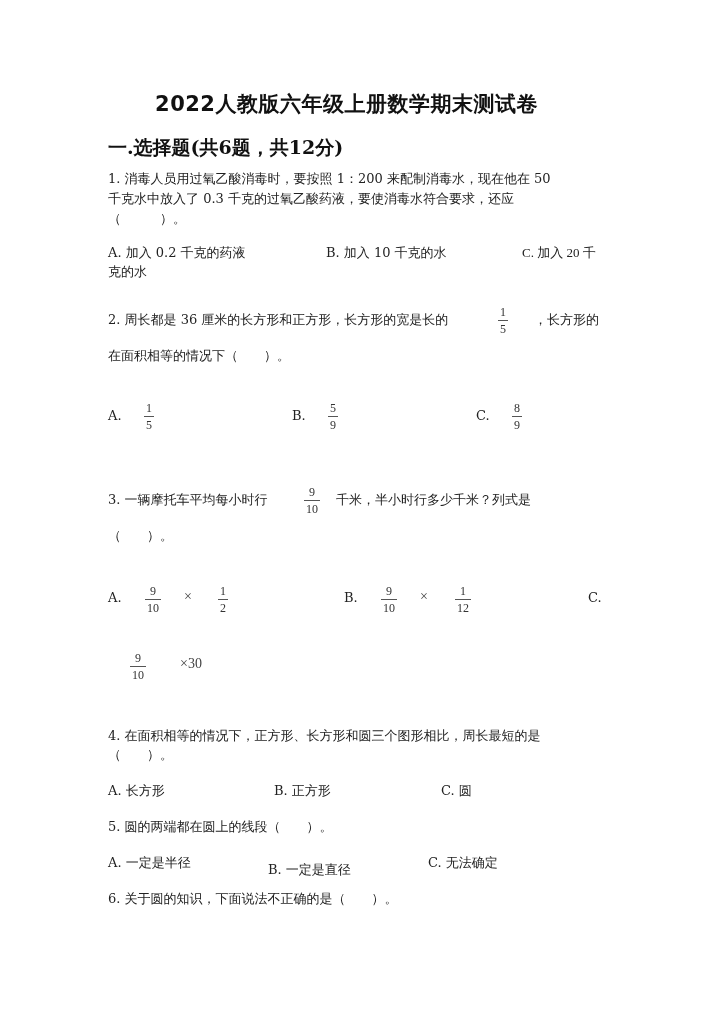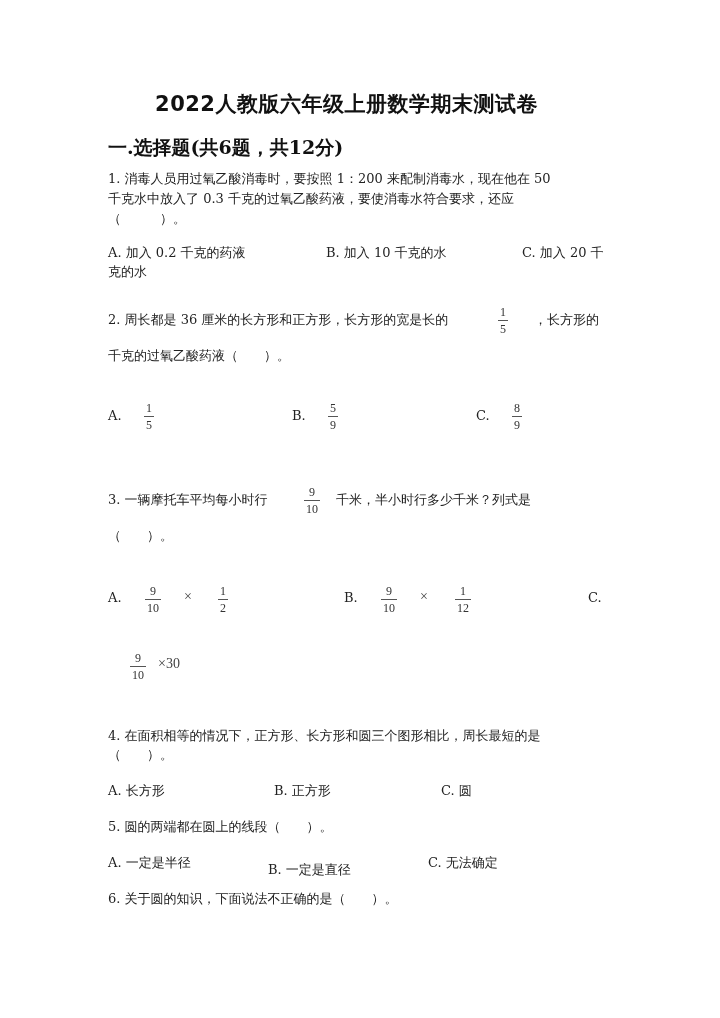--- a/index.html
+++ b/index.html
@@ -34,33 +34,33 @@
 
 <div class="abs title">2022人教版六年级上册数学期末测试卷</div>
 <div class="abs section">一.选择题(共6题，共12分)</div>
 
 <div>
   <div class="abs txt" style="left:108px; top:170px;">1. 消毒人员用过氧乙酸消毒时，要按照 1：200 来配制消毒水，现在他在 50</div>
   <div class="abs txt" style="left:108px; top:190px;">千克水中放入了 0.3 千克的过氧乙酸药液，要使消毒水符合要求，还应</div>
   <div class="abs txt" style="left:108px; top:210px;">（　　　）。</div>
   <div class="abs txt" style="left:108px; top:244px;">A. 加入 0.2 千克的药液</div>
   <div class="abs txt" style="left:326px; top:244px;">B. 加入 10 千克的水</div>
-  <div class="abs txt" style="left:522px; top:244px;">C. 加入 20 千</div>
+  <div class="abs txt" style="left:522px; top:244px;font-family:Liberation Serif, serif;">C. 加入 20 千</div>
   <div class="abs txt" style="left:108px; top:263px;">克的水</div>
 </div>
 
 <div>
   <div class="abs txt" style="left:108px; top:311px;">2. 周长都是 36 厘米的长方形和正方形，长方形的宽是长的</div>
   <div class="frac" style="left:498px; top:305px;">
     <span class="num">1</span>
     <span class="bar"></span>
     <span class="den">5</span>
   </div>
   <div class="abs txt" style="left:534px; top:311px;">，长方形的</div>
-  <div class="abs txt" style="left:108px; top:347px;">千克的过氧乙酸药液（　　）。</div>
+  <div class="abs txt" style="left:108px; top:347px;">在面积相等的情况下（　　）。</div>
 
   <div class="abs txt" style="left:108px; top:408px;">A.</div>
   <div class="frac" style="left:144px; top:401px;">
     <span class="num">1</span>
     <span class="bar"></span>
     <span class="den">5</span>
   </div>
   <div class="abs txt" style="left:292px; top:408px;">B.</div>
   <div class="frac" style="left:328px; top:401px;">
     <span class="num">5</span>
@@ -110,21 +110,21 @@
     <span class="bar"></span>
     <span class="den">12</span>
   </div>
 
   <div class="abs txt" style="left:588px; top:590px;">C.</div>
   <div class="frac" style="left:130px; top:651px;">
     <span class="num">9</span>
     <span class="bar"></span>
     <span class="den">10</span>
   </div>
-  <div class="abs op" style="left:158px; top:656px;">×30</div>
+  <div class="abs op" style="left:180px; top:656px;">×30</div>
 </div>
 
 <div>
   <div class="abs txt" style="left:108px; top:727px;">4. 在面积相等的情况下，正方形、长方形和圆三个图形相比，周长最短的是</div>
   <div class="abs txt" style="left:108px; top:746px;">（　　）。</div>
   <div class="abs txt" style="left:108px; top:782px;text-align:center;">A. 长方形</div>
   <div class="abs txt" style="left:274px; top:782px;">B. 正方形</div>
   <div class="abs txt" style="left:441px; top:782px;">C. 圆</div>
 </div>
 

